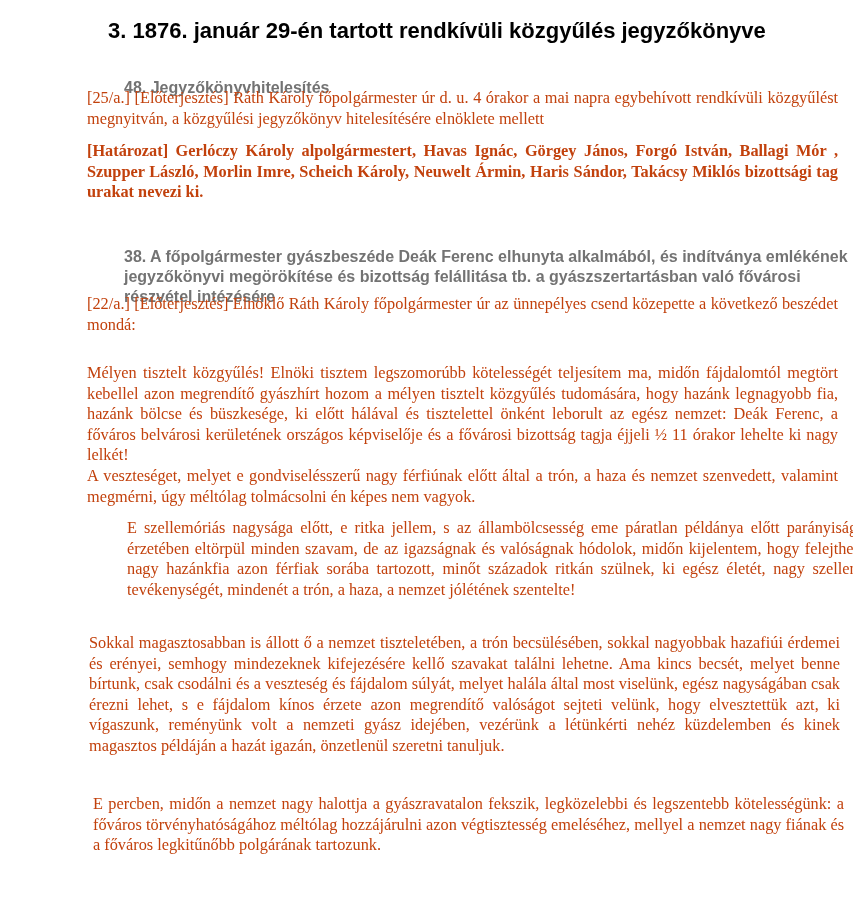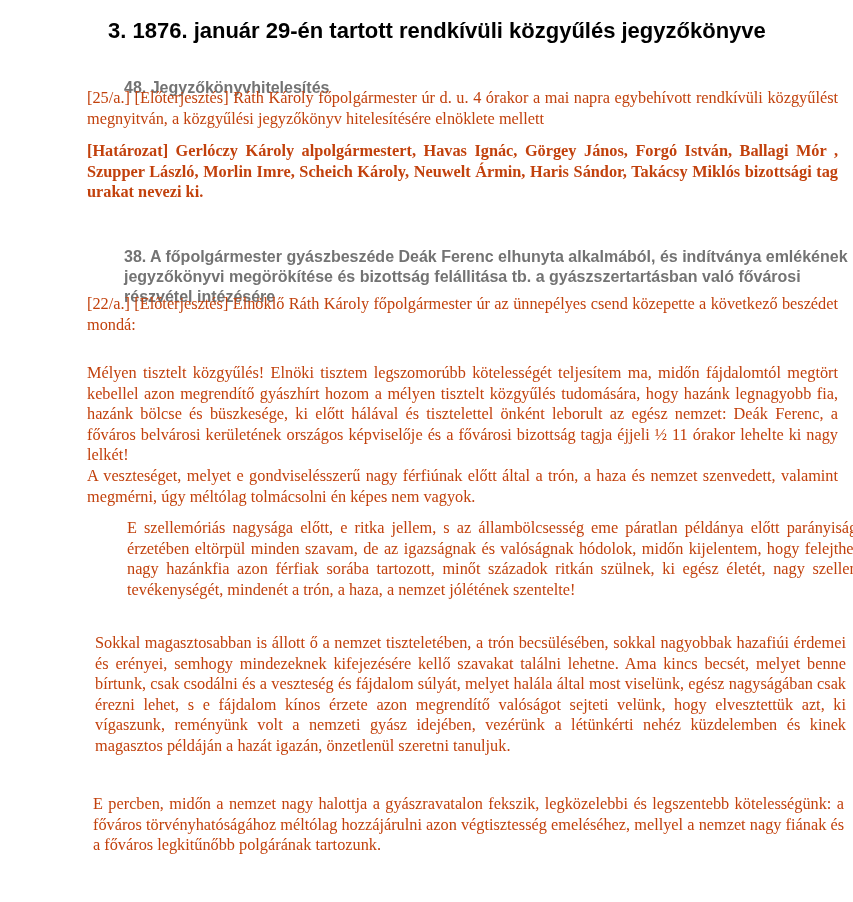--- a/index.html
+++ b/index.html
@@ -50,21 +50,21 @@
     color: #c2410c;
   }
   #h48 { position: absolute; top: 62px; left: 0; }
   #p48a { position: absolute; top: 88px; left: 0; width: 751px; }
   #p48b { position: absolute; top: 141px; left: 0; width: 751px; font-weight: bold; }
   #h49 { position: absolute; top: 231px; left: 0; width: 740px; line-height: 20px; }
   #p49a { position: absolute; top: 294px; left: 0; width: 751px; }
   #p49b { position: absolute; top: 347px; left: 0; width: 751px; margin-top: 16px; }
   #p49c { position: absolute; top: 466px; left: 0; width: 751px; }
   #p49d { position: absolute; top: 518px; left: 0; width: 751px; margin-left: 40px; }
-  #p49e { position: absolute; top: 633px; left: 8px; width: 751px; }
+  #p49e { position: absolute; top: 633px; left: 2px; width: 751px; }
   #p49f { position: absolute; top: 794px; left: 6px; width: 751px; }
 </style>
 </head>
 <body>
 
 <div class="page">
   <h1 class="doc-title">3. 1876. január 29-én tartott rendkívüli közgyűlés jegyzőkönyve</h1>
 
   <h2 id="h48" class="section-heading">48. Jegyzőkönyvhitelesítés</h2>
   <p id="p48a" class="para">[25/a.] [Előterjesztés] Ráth Károly főpolgármester úr d. u. 4 órakor a mai napra egybehívott rendkívüli közgyűlést megnyitván, a közgyűlési jegyzőkönyv hitelesítésére elnöklete mellett</p>

